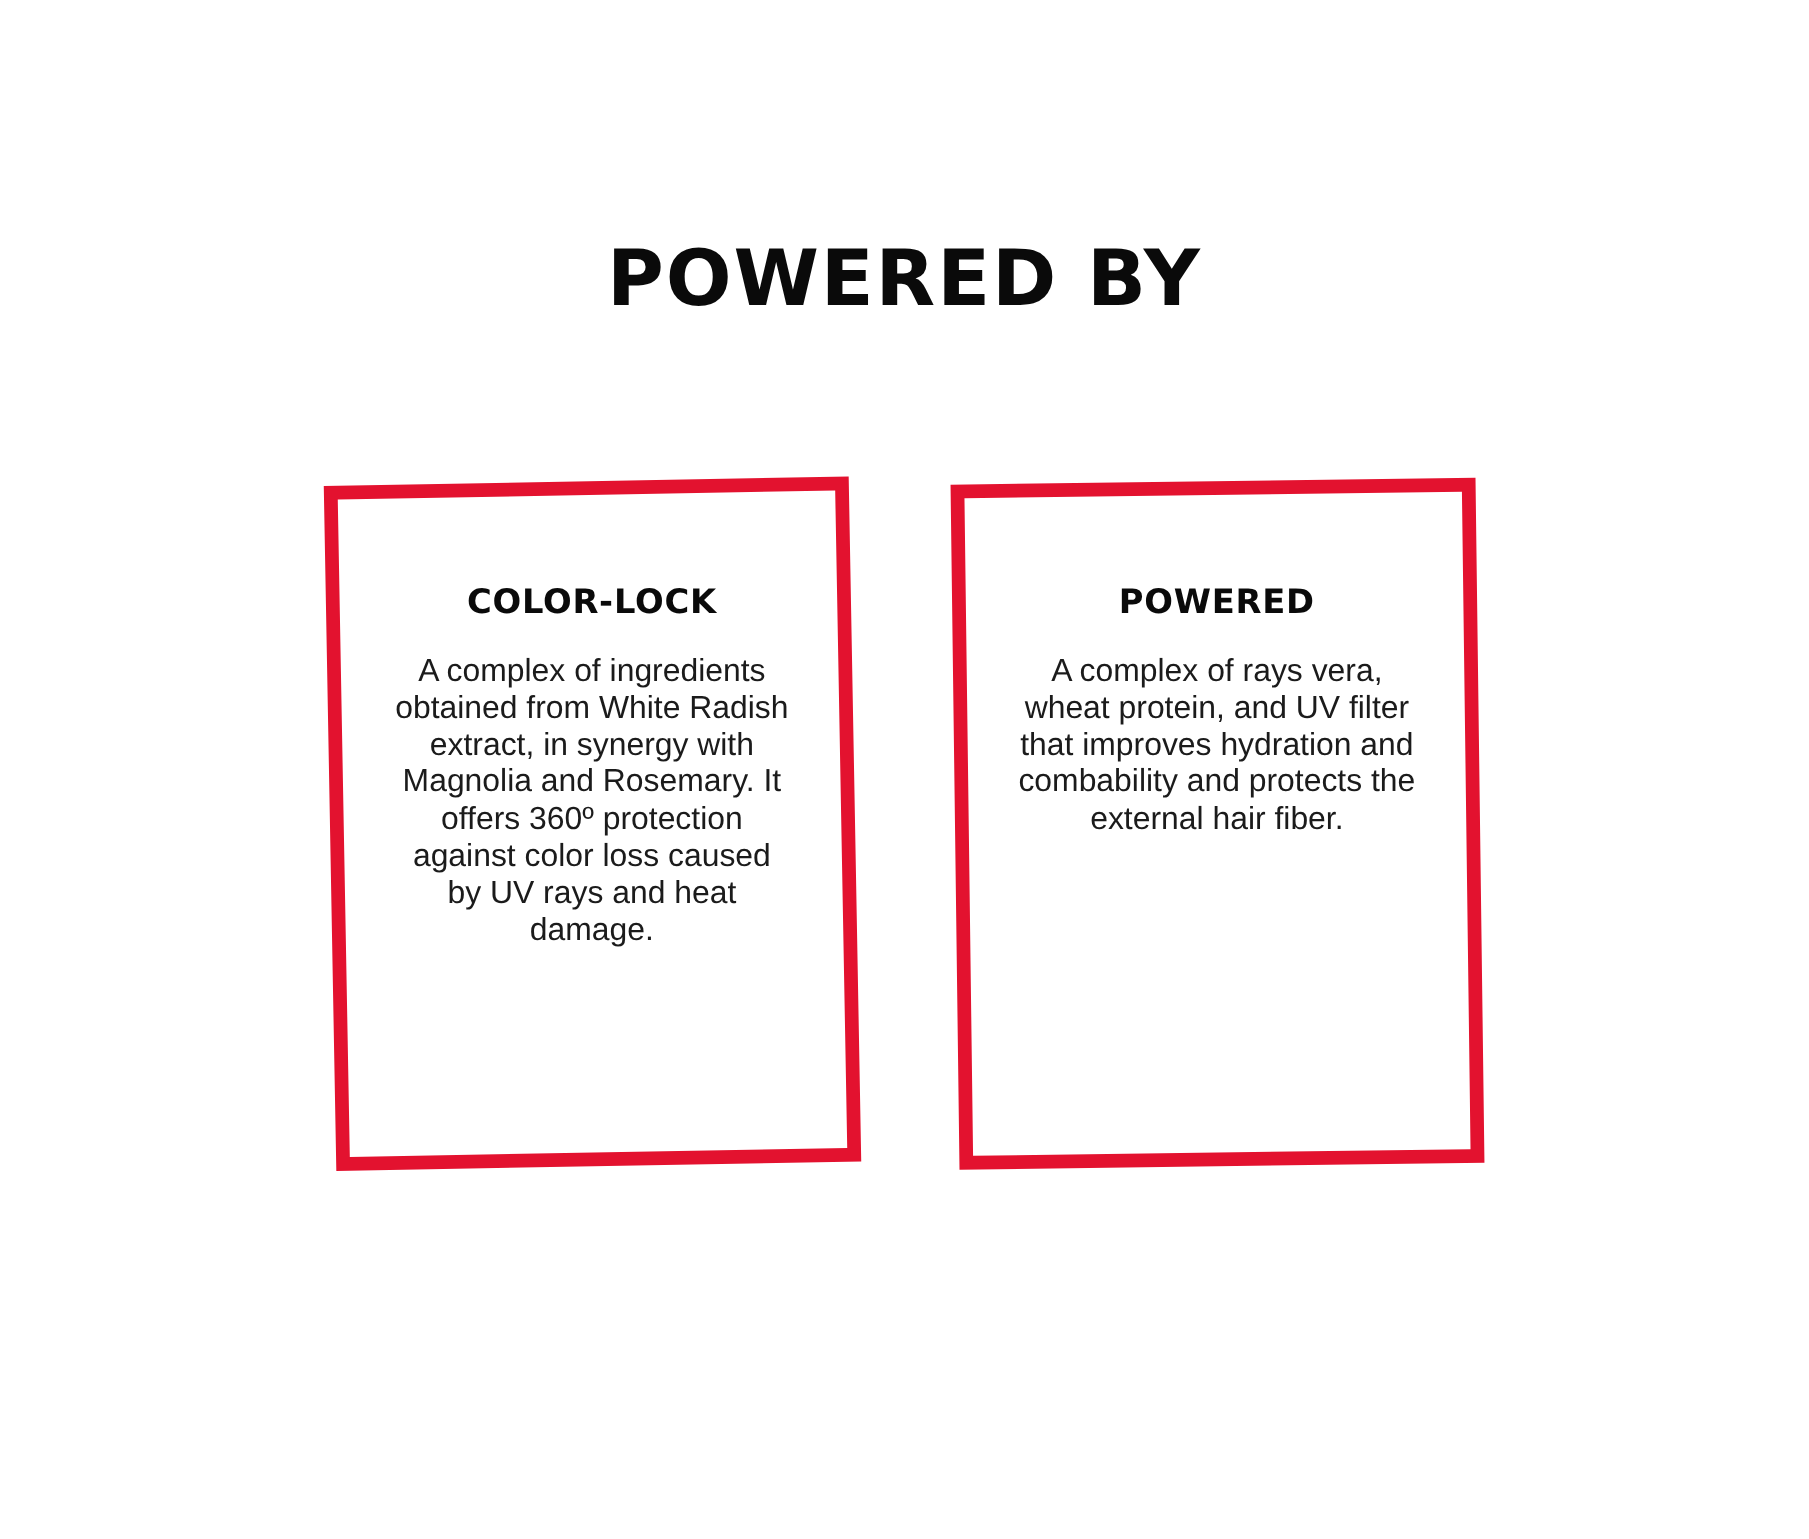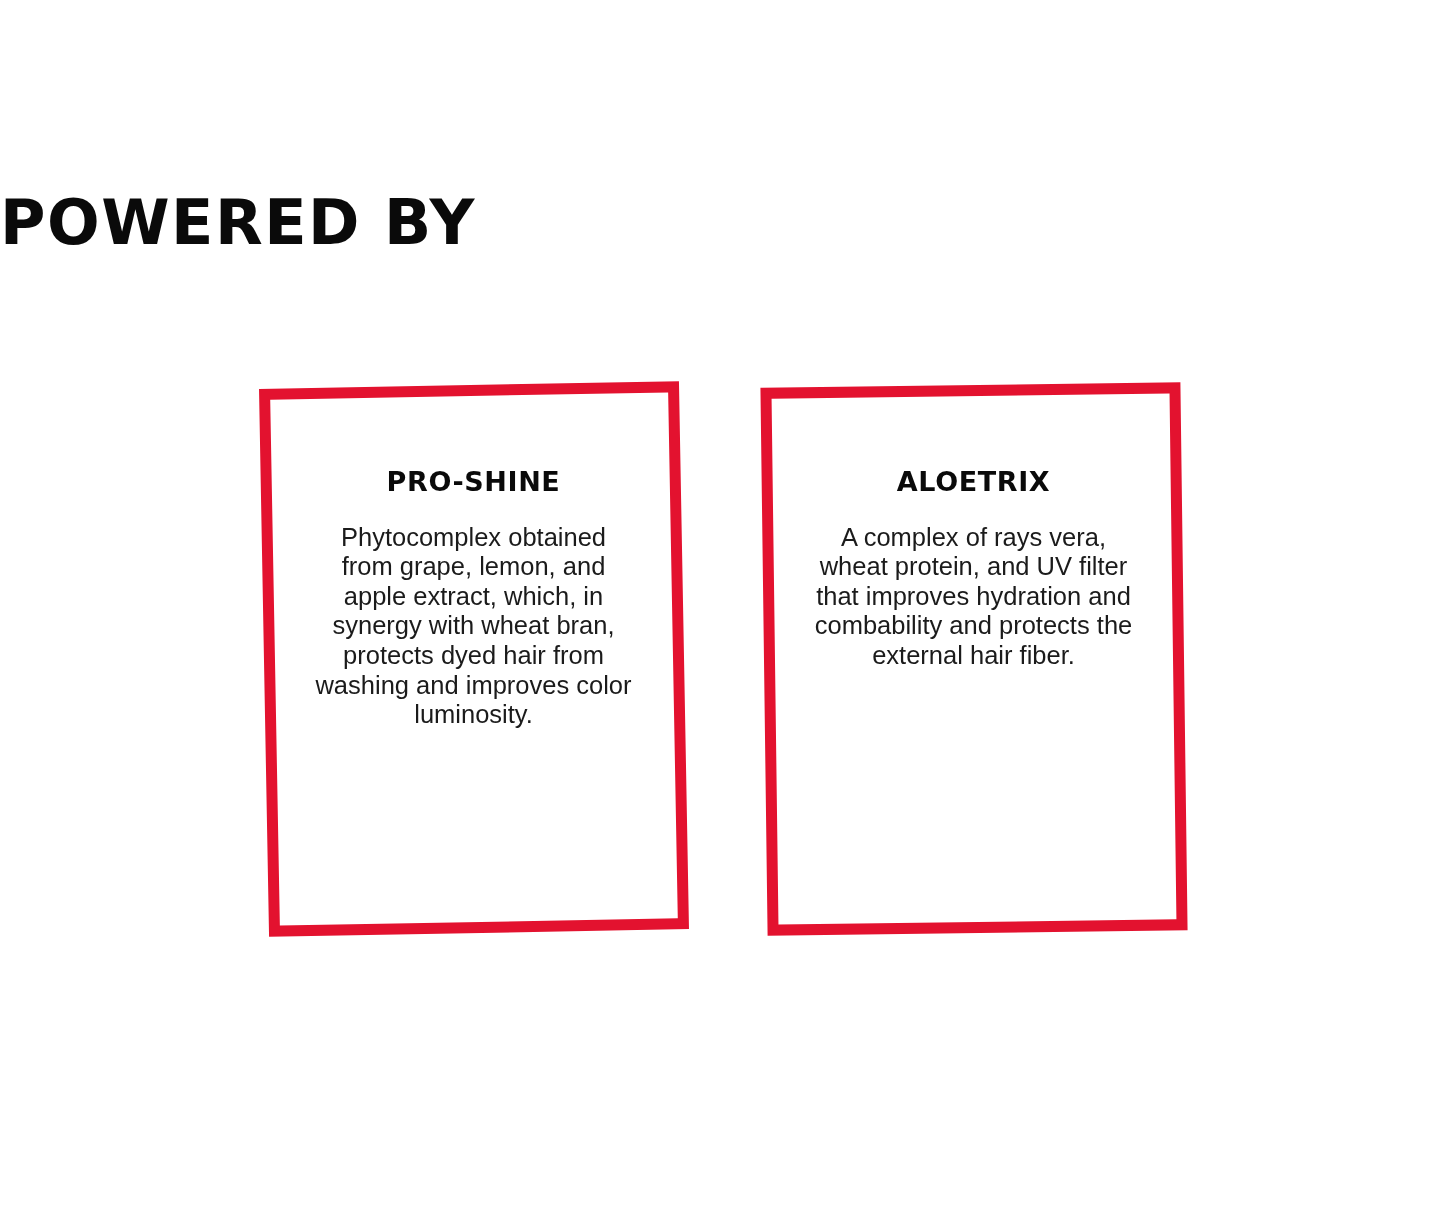--- a/index.html
+++ b/index.html
@@ -20,21 +20,21 @@
     position: relative;
     width: 1447px;
     height: 1231px;
   }
 
   .page-title {
     position: absolute;
     top: 148px;
     left: 0;
     width: 100%;
-    text-align: left;
+    text-align: center;
     font-family: "DejaVu Sans", sans-serif;
     font-weight: 900;
     font-size: 62px;
     letter-spacing: 1.5px;
     color: #0a0a0a;
     line-height: 1.05;
   }
 
   .cards {
     position: absolute;
@@ -101,31 +101,31 @@
 </style>
 </head>
 <body>
 
 <div class="page">
 
   <h1 class="page-title">POWERED BY</h1>
 
   <div class="cards">
 
+    <div class="card">
+      <div class="card-frame"></div>
+      <div class="card-body">
+        <div class="card-title">COLOR-LOCK</div>
+        <p class="card-text">A complex of ingredients obtained from White Radish extract, in synergy with Magnolia and Rosemary. It offers 360º protection against color loss caused by UV rays and heat damage.</p>
+      </div>
+    </div>
+
 
     <div class="card">
       <div class="card-frame"></div>
       <div class="card-body">
-        <div class="card-title">PRO-SHINE</div>
-        <p class="card-text">Phytocomplex obtained from grape, lemon, and apple extract, which, in synergy with wheat bran, protects dyed hair from washing and improves color luminosity.</p>
-      </div>
-    </div>
-
-    <div class="card">
-      <div class="card-frame"></div>
-      <div class="card-body">
-        <div class="card-title">ALOETRIX</div>
+        <div class="card-title">POWERED</div>
         <p class="card-text">A complex of rays vera, wheat protein, and UV filter that improves hydration and combability and protects the external hair fiber.</p>
       </div>
     </div>
 
   </div>
 </div>
 
 </body></html>

